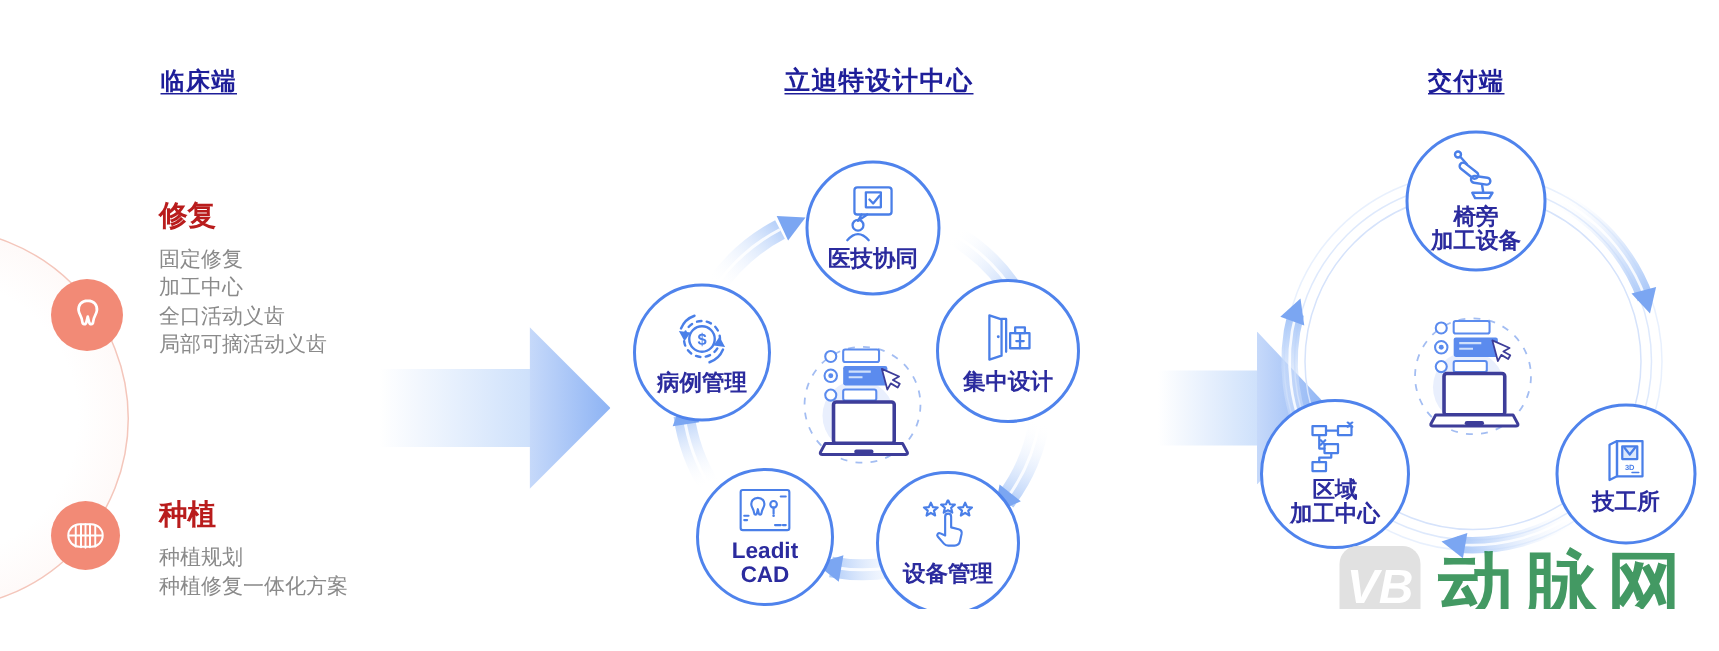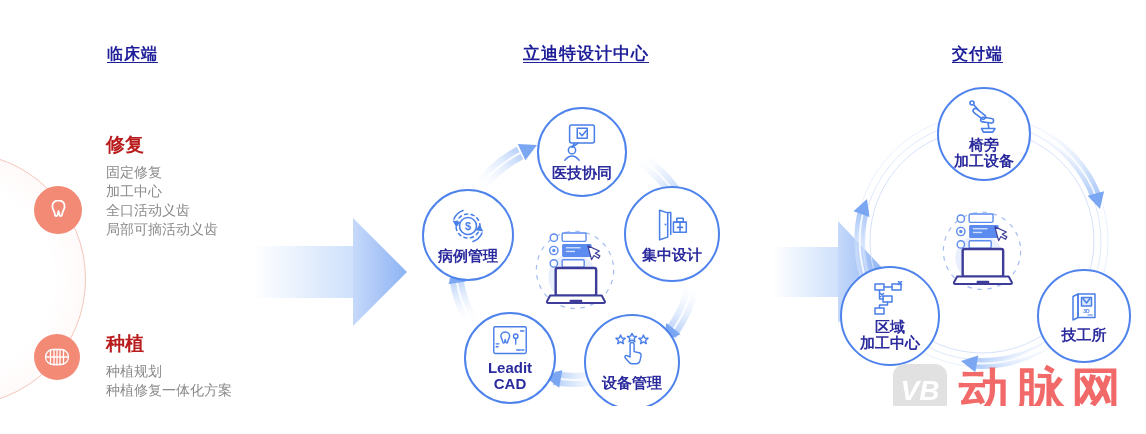--- a/index.html
+++ b/index.html
@@ -26,22 +26,22 @@
   .flow-svg{position:absolute;left:0;top:0;}
   .node{position:absolute;background:#fff;border:2px solid #4f83ec;border-radius:50%;
         display:flex;flex-direction:column;align-items:center;justify-content:center;z-index:5;}
   .node .label{font-size:15px;font-weight:bold;color:#2b2b9e;line-height:16px;text-align:center;white-space:nowrap;}
   .node svg{display:block;margin-bottom:2px;}
   .laptop-wrap{position:absolute;z-index:3;}
   
   .watermark{position:absolute;left:893px;top:364px;display:flex;align-items:center;gap:12px;
              z-index:50;opacity:.8;pointer-events:none;}
   .wm-logo{width:54px;height:54px;border-radius:12px;background:#dadada;color:#fff;
-           font-weight:bold;font-style:italic;font-size:28px;display:flex;align-items:center;justify-content:center;}
-  .wm-text{font-size:50px;font-weight:bold;color:#ef4444;letter-spacing:6px;line-height:54px;}
+           font-weight:bold;font-style:italic;font-size:32px;display:flex;align-items:center;justify-content:center;}
+  .wm-text{font-size:50px;font-weight:bold;color:#15803d;letter-spacing:6px;line-height:54px;}
 </style>
 </head>
 <body>
 
 <div class="canvas">
 
   <div class="bg-circle"></div>
 
   <div class="sec-title" style="left:107px;top:44px;">临床端</div>
 

